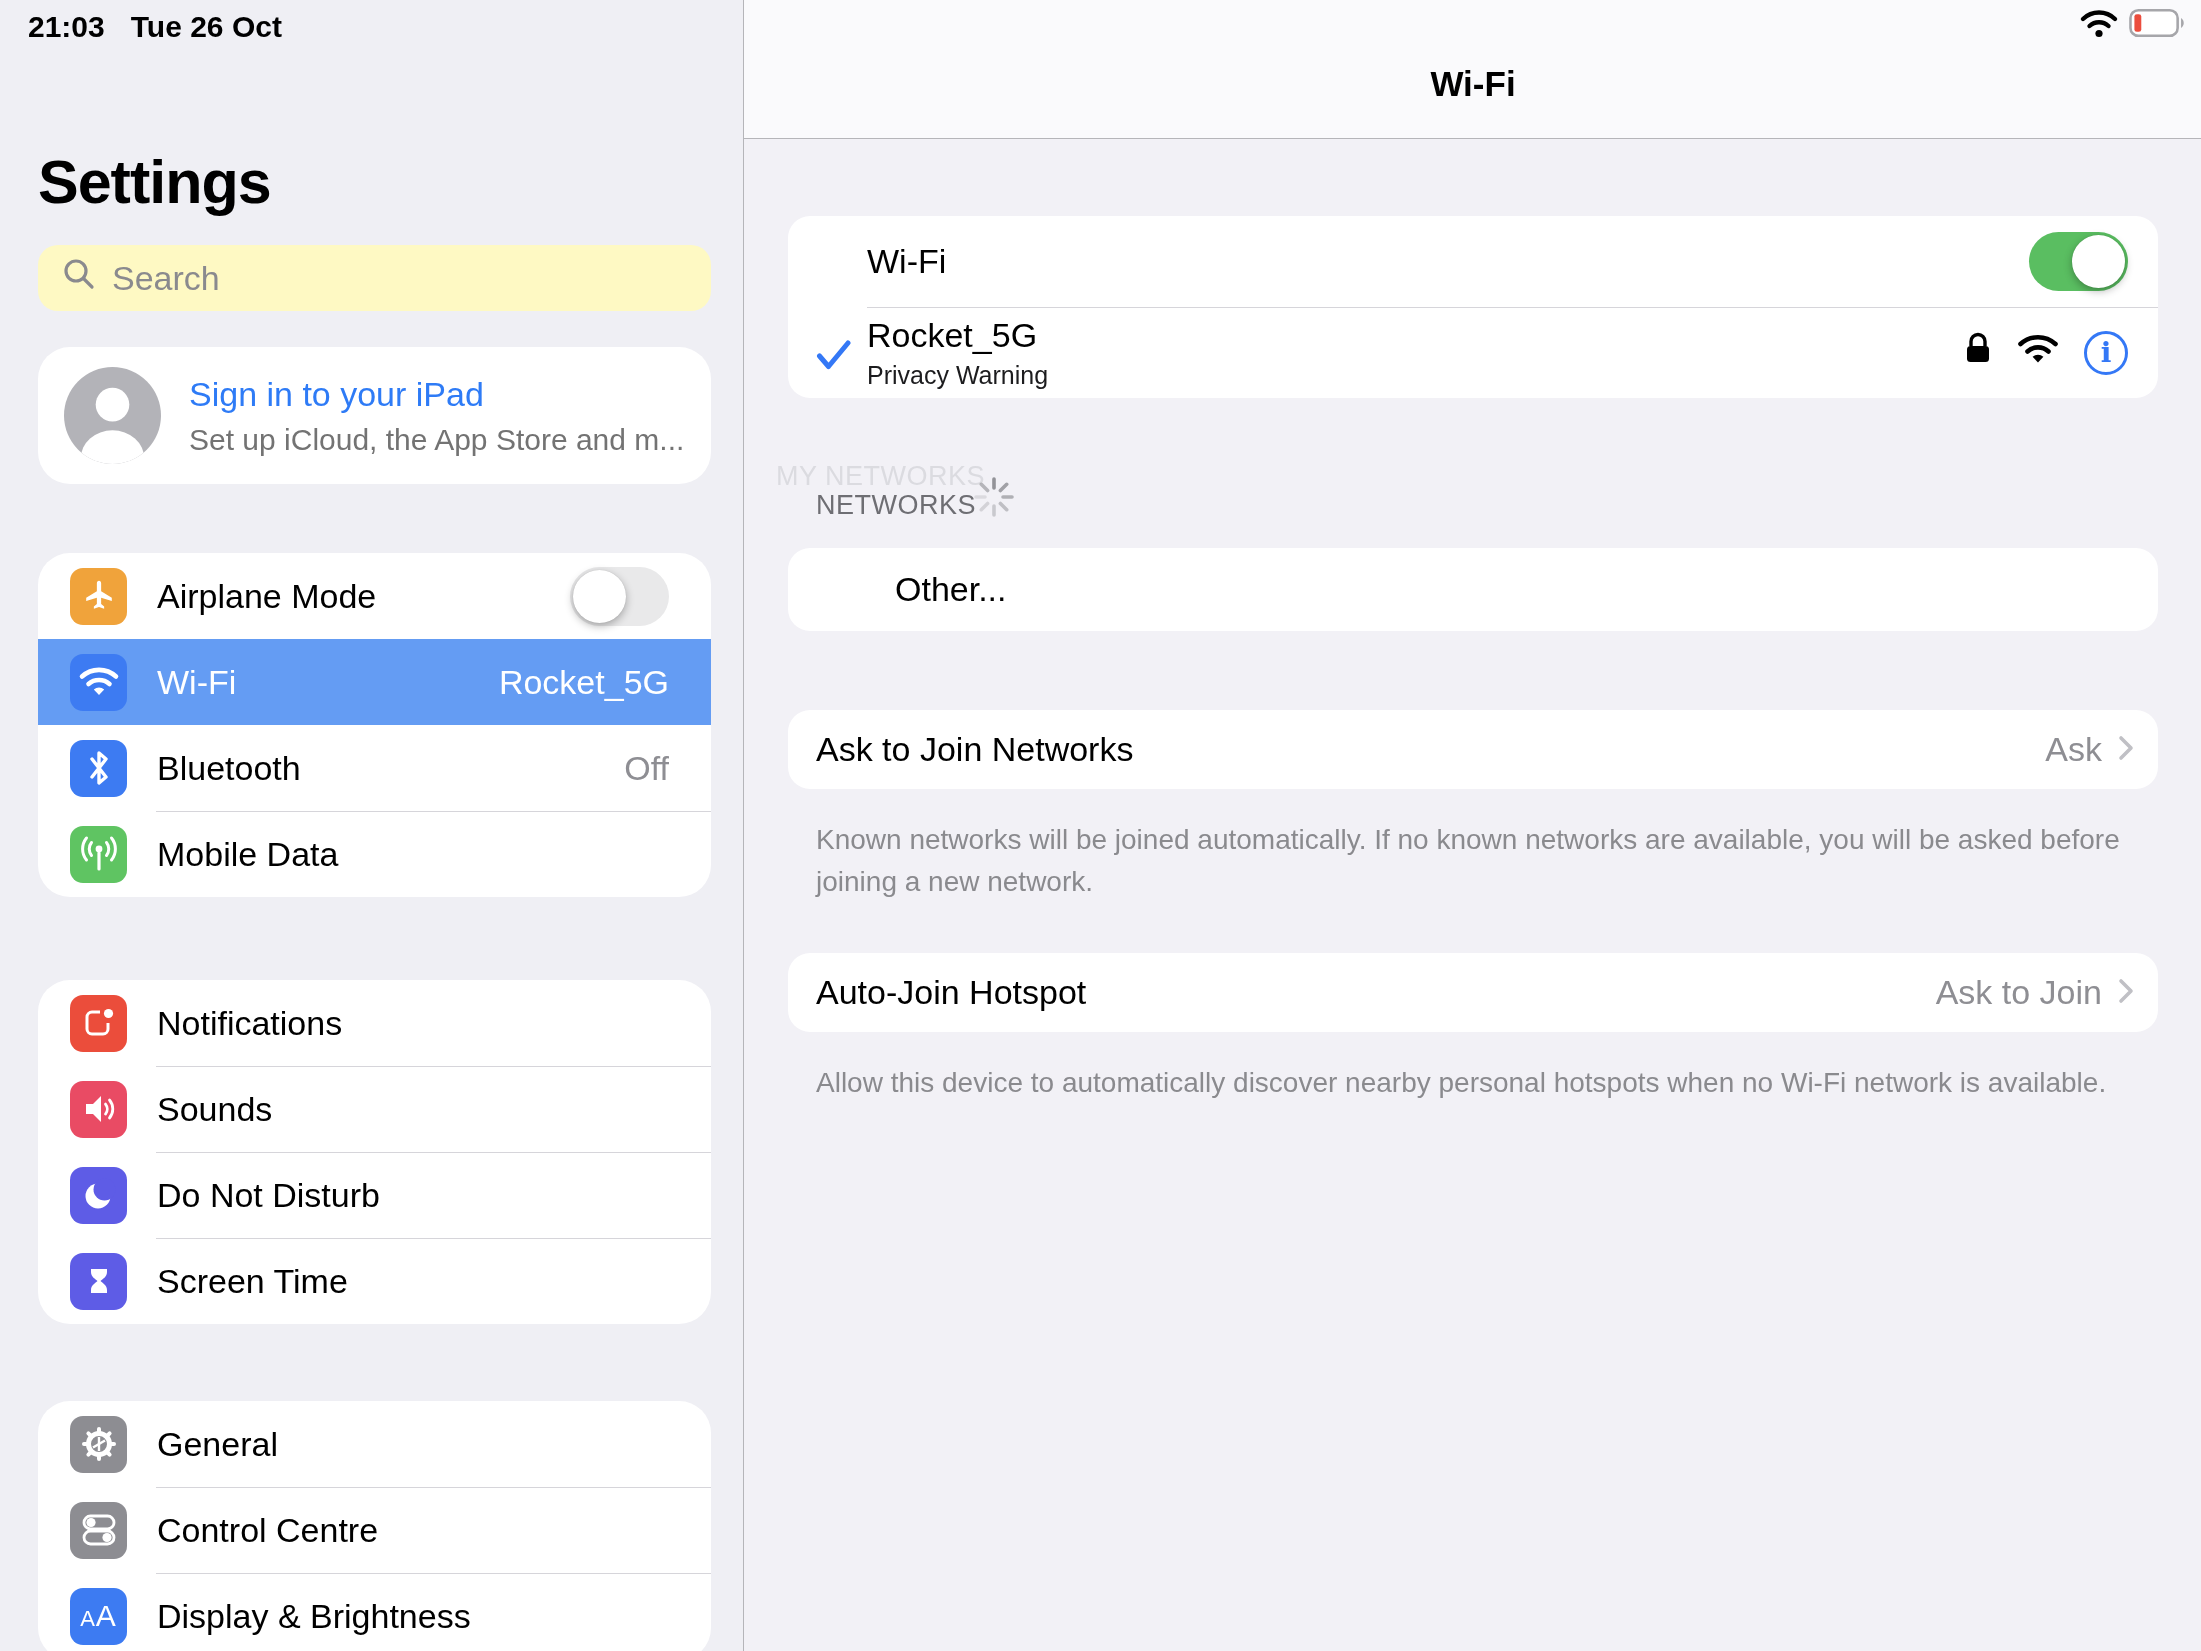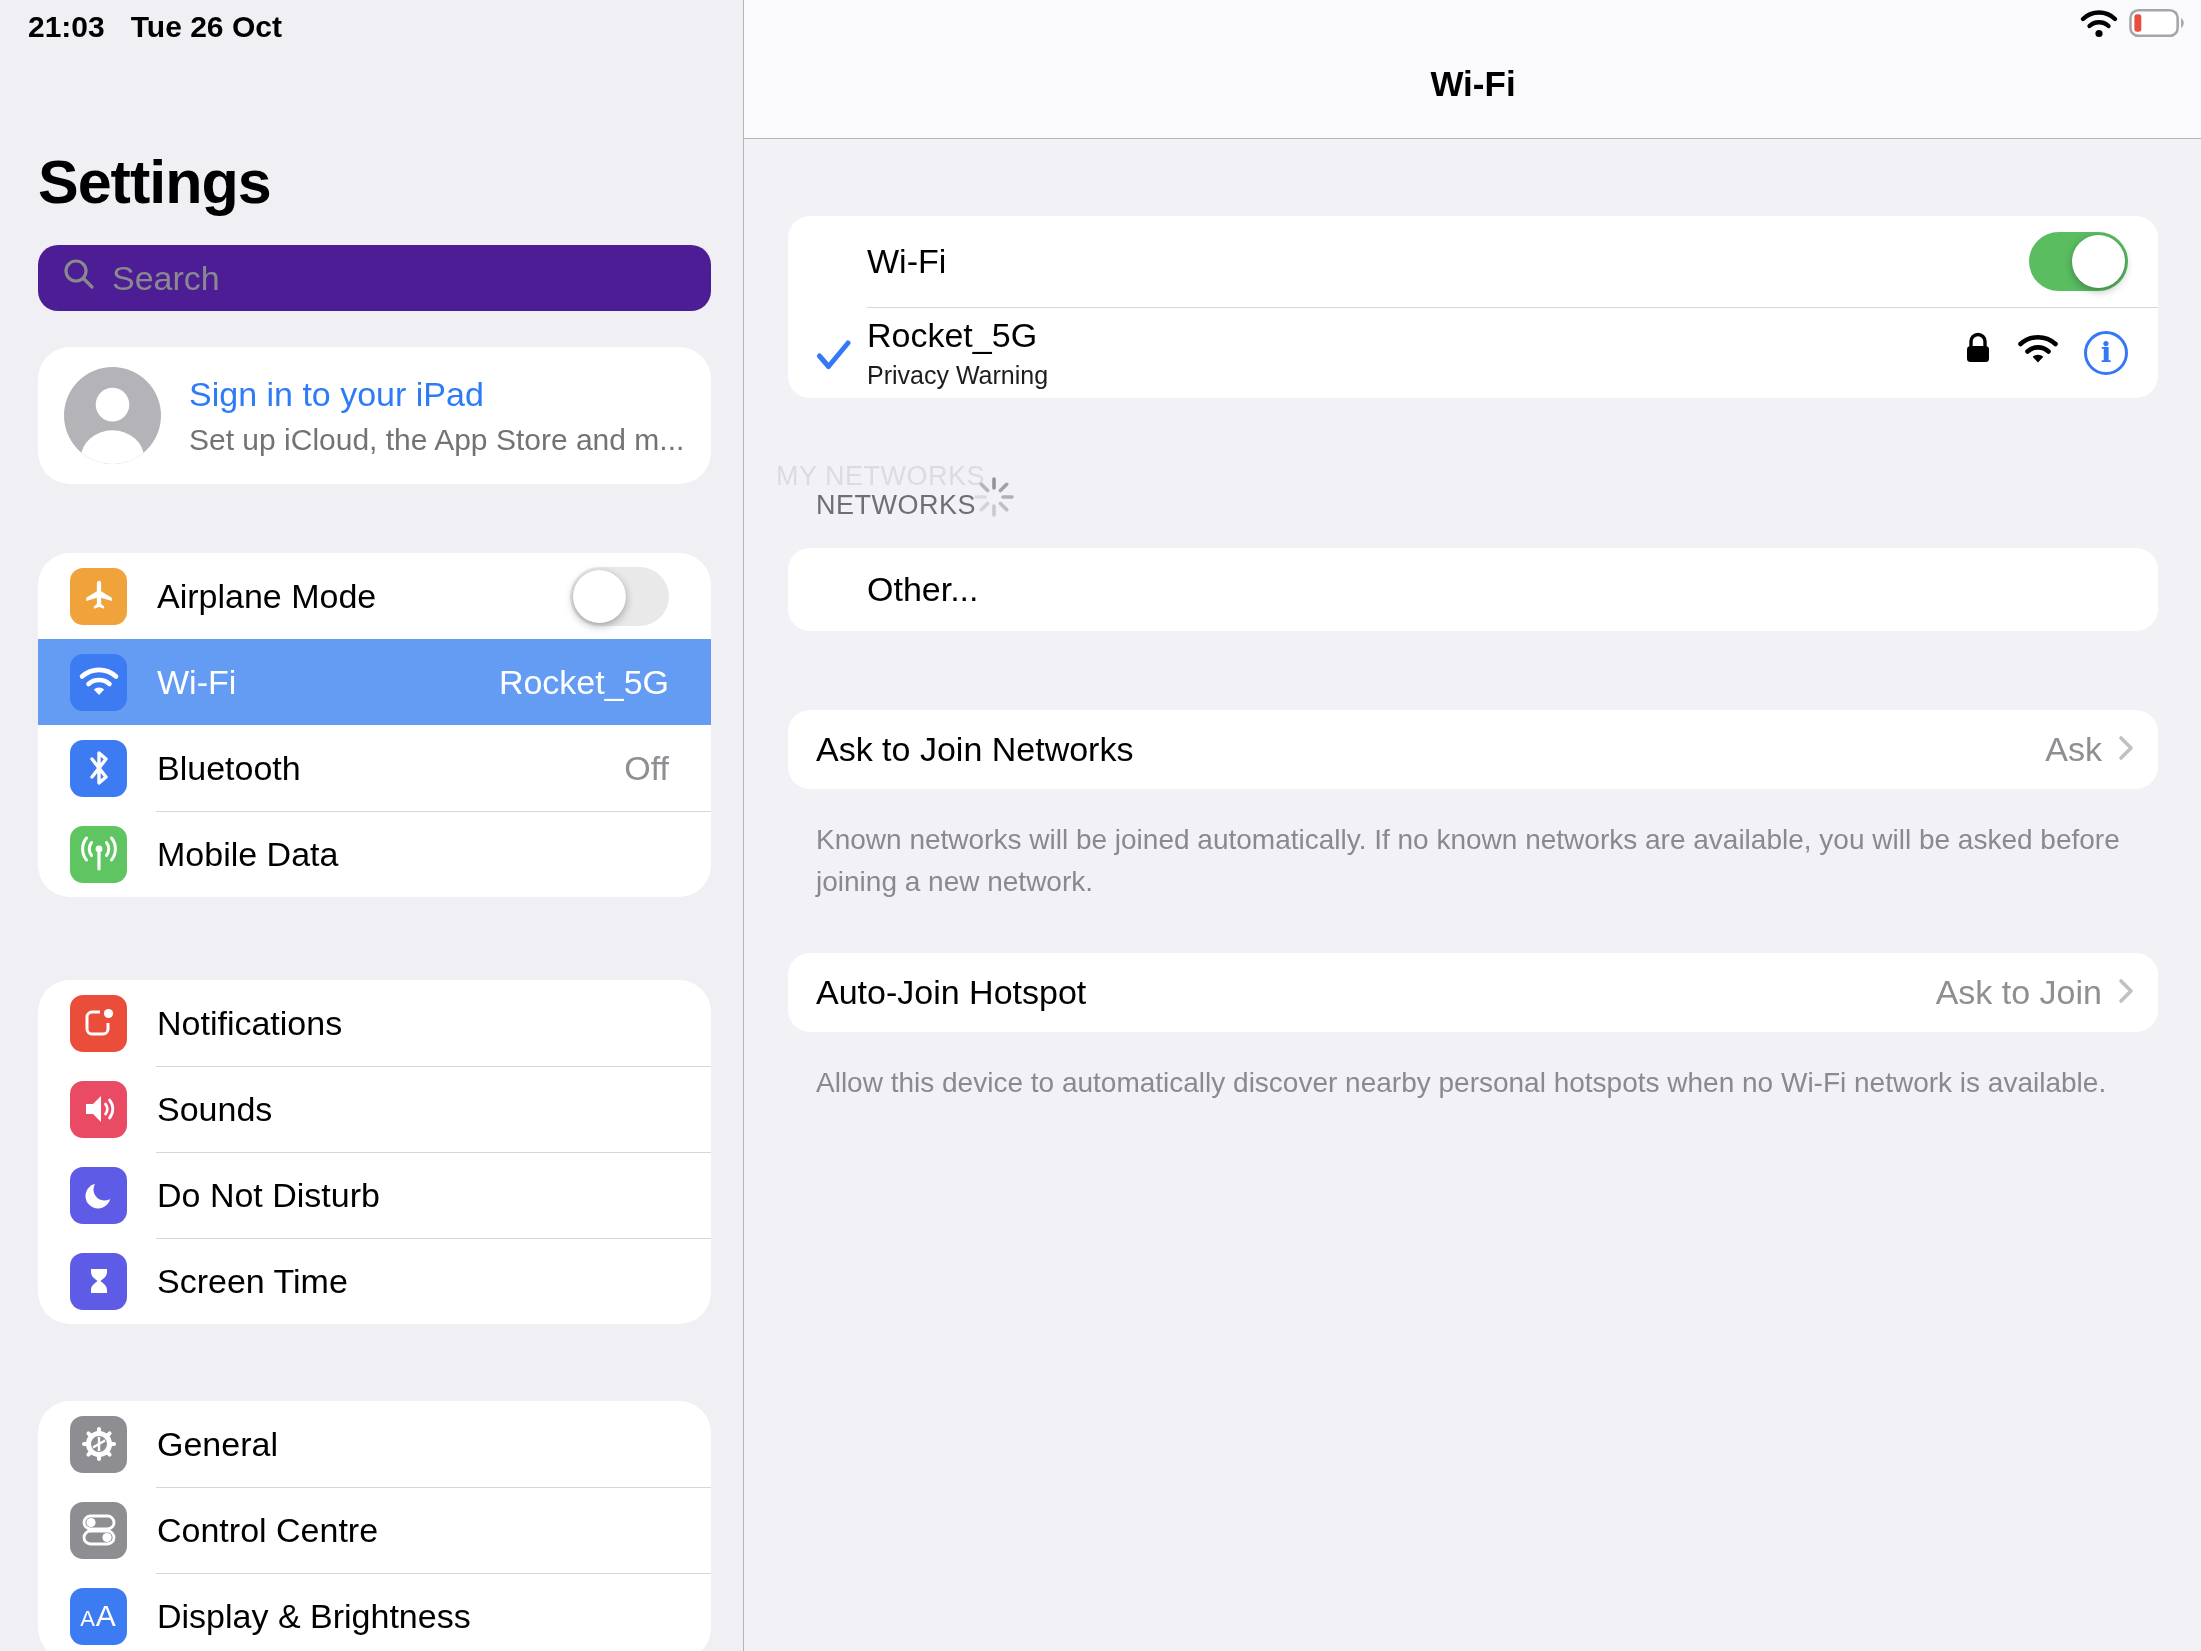--- a/index.html
+++ b/index.html
@@ -31,21 +31,21 @@
     background:#efeff4;
     border-right:1px solid #b5b5b9;
     padding:0 32px 0 38px;
   }
   .settings-title {
     margin-top:147px;
     font-size:61px; font-weight:700; letter-spacing:-1px; color:#000;
   }
   .searchbar {
     margin-top:28px; height:66px; width:673px;
-    background:#4c1d95; border-radius:20px;
+    background:#fef9c3; border-radius:20px;
     display:flex; align-items:center; gap:16px; padding:0 24px;
     color:#8a8a8e; font-size:34px;
   }
   .card {
     background:#fff; border-radius:32px; width:673px; overflow:hidden;
   }
   .signin-card {
     margin-top:36px; height:137px;
     display:flex; align-items:center; gap:28px; padding:0 26px;
   }
@@ -138,21 +138,21 @@
   .ghost-label {
     position:absolute; left:-12px; top:0;
     font-size:27px; color:#dbdbe0; letter-spacing:0.5px;
   }
   .section-label {
     position:absolute; left:28px; top:29px;
     font-size:27px; color:#6e6e73; letter-spacing:0.5px;
   }
   .spinner { position:absolute; left:183px; top:13px; }
 
-  .other-card { margin-top:16px; }
+  .other-card { margin-top:16px;padding-left:28px; }
   .other-row { height:83px; }
 
   .ask-card { margin-top:79px; }
   .setting-row { height:79px; padding:0 24px 0 28px; }
   .setting-row .rlabel { font-size:34px; color:#000; }
   .setting-row .rvalue { margin-left:auto; font-size:34px; color:#8e8e93; display:flex; gap:16px; }
 
   .footnote {
     margin:30px 28px 0; font-size:28px; line-height:42px; color:#8a8a8e;
     max-width:1317px;

